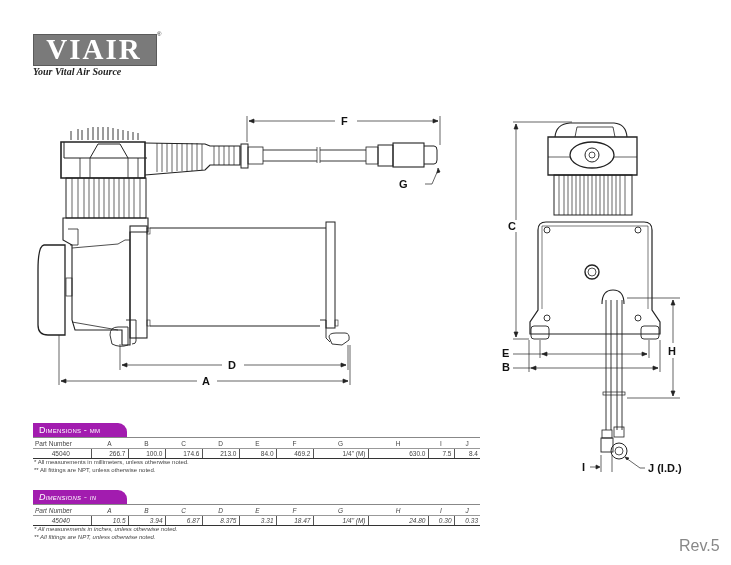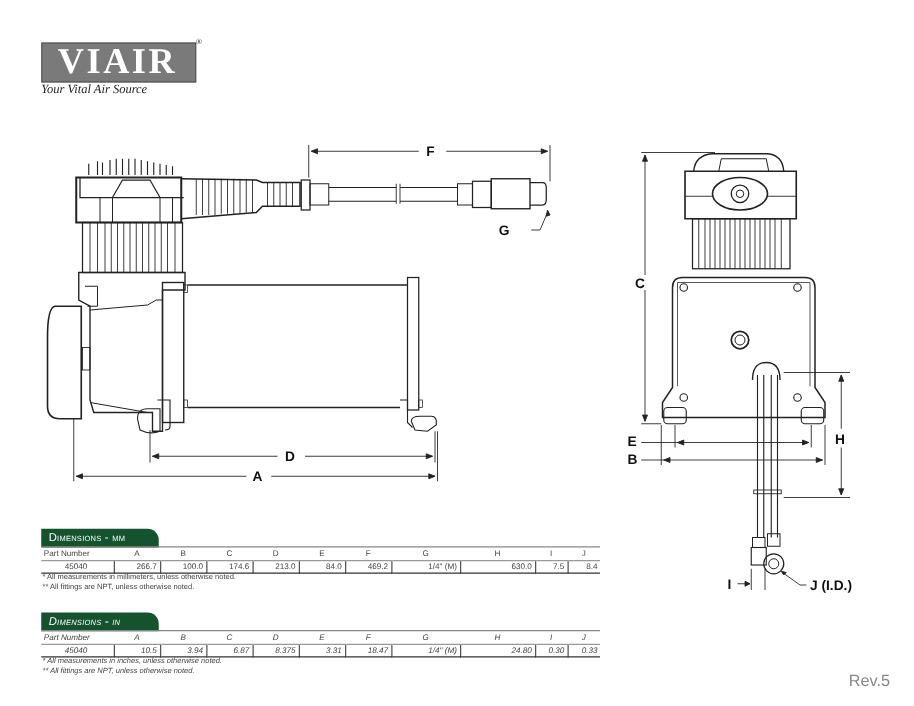--- a/index.html
+++ b/index.html
@@ -1,34 +1,34 @@
 <!DOCTYPE html>
 <html><head>
 <meta charset="utf-8">
 <style>
   html, body { margin:0; padding:0; background:#ffffff; }
   body { width:731px; height:565px; position:relative; overflow:hidden; font-family:"Liberation Sans", sans-serif; color:#222; }
   .logo { position:absolute; left:33px; top:34px; width:136px; height:44px; }
   .logo-box { position:absolute; left:0; top:0; width:122px; height:30px; background:#7a7a7a; border:1px solid #5a5a5a; }
   .logo-text { position:absolute; left:0; top:0; width:122px; height:30px; text-align:center; font-family:"Liberation Serif", serif; font-weight:bold; font-size:29px; letter-spacing:2px; color:#fff; line-height:31px; }
   .logo-reg { position:absolute; left:124px; top:-3px; font-size:6px; color:#333; }
-  .logo-tag { position:absolute; left:0; top:32px; width:126px; font-family:"Liberation Serif", serif; font-style:italic; font-weight:normal; font-size:10px; color:#222; white-space:nowrap; }
+  .logo-tag { position:absolute; left:0; top:32px; width:126px; font-family:"Liberation Serif", serif; font-style:italic; font-weight:bold; font-size:10px; color:#222; white-space:nowrap; }
   svg.drawing { position:absolute; left:0; top:0; }
   .dimlabel { font-family:"Liberation Sans", sans-serif; font-weight:bold; font-size:11px; fill:#111; }
   .section { position:absolute; left:33px; width:447px; }
-  .tab { height:15px; width:94px; background:#14532d; color:#fff; border-radius:0 9px 0 0; font-size:9px; line-height:15px; padding-left:6px; box-sizing:border-box; font-variant:small-caps; letter-spacing:0.2px; }
+  .tab { height:15px; width:94px; background:#a21caf; color:#fff; border-radius:0 9px 0 0; font-size:9px; line-height:15px; padding-left:6px; box-sizing:border-box; font-variant:small-caps; letter-spacing:0.2px; }
   .tab-rule { height:1px; background:#888; margin-top:-1px; }
   table { border-collapse:collapse; width:447px; font-size:6.5px; color:#444; table-layout:fixed; }
   th { font-weight:normal; text-align:center; height:10px; padding:0; border-bottom:1px solid #999; }
   th:first-child { text-align:left; padding-left:2px; }
   td { text-align:right; height:9px; padding:0 2px 0 0; border-right:1px solid #555; border-bottom:1px solid #333; }
   td:first-child { text-align:center; }
   td:last-child { border-right:none; }
   .note { font-size:6px; color:#444; line-height:7.5px; padding-left:1px; }
-  .rev { position:absolute; left:679px; top:537px; font-size:13px; color:#888; }
+  .rev { position:absolute; left:679px; top:537px; font-size:16px; color:#888; }
 </style>
 </head>
 <body>
 
 <div class="logo">
   <div class="logo-box"></div>
   <div class="logo-text">VIAIR</div>
   <div class="logo-reg">®</div>
   <div class="logo-tag">Your Vital Air Source</div>
 </div>

